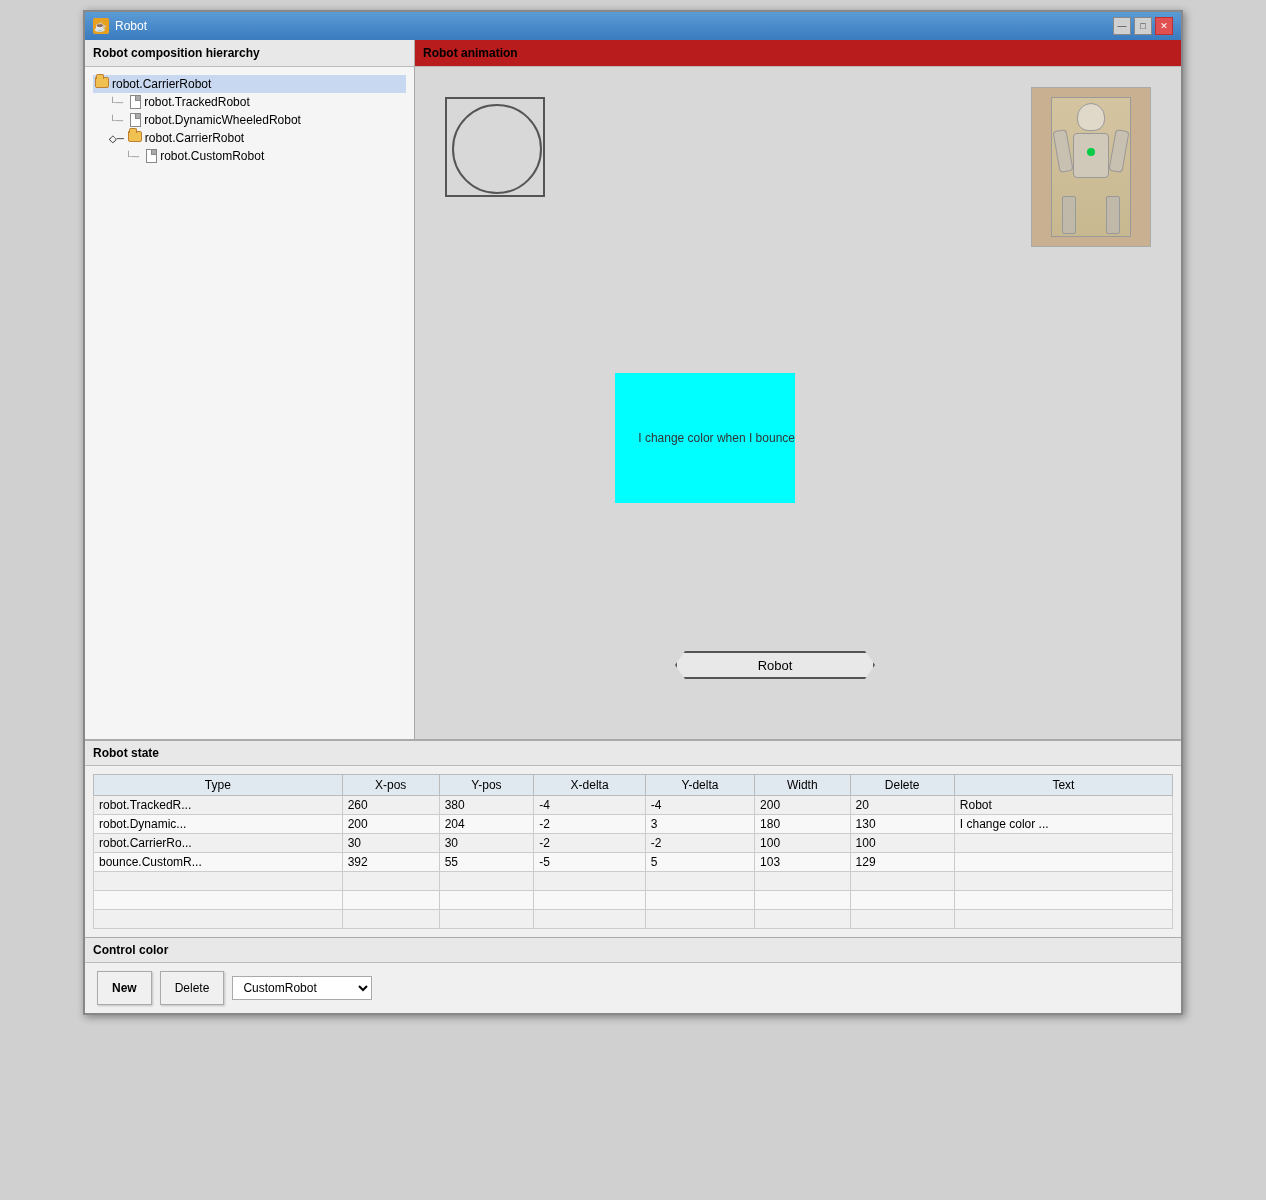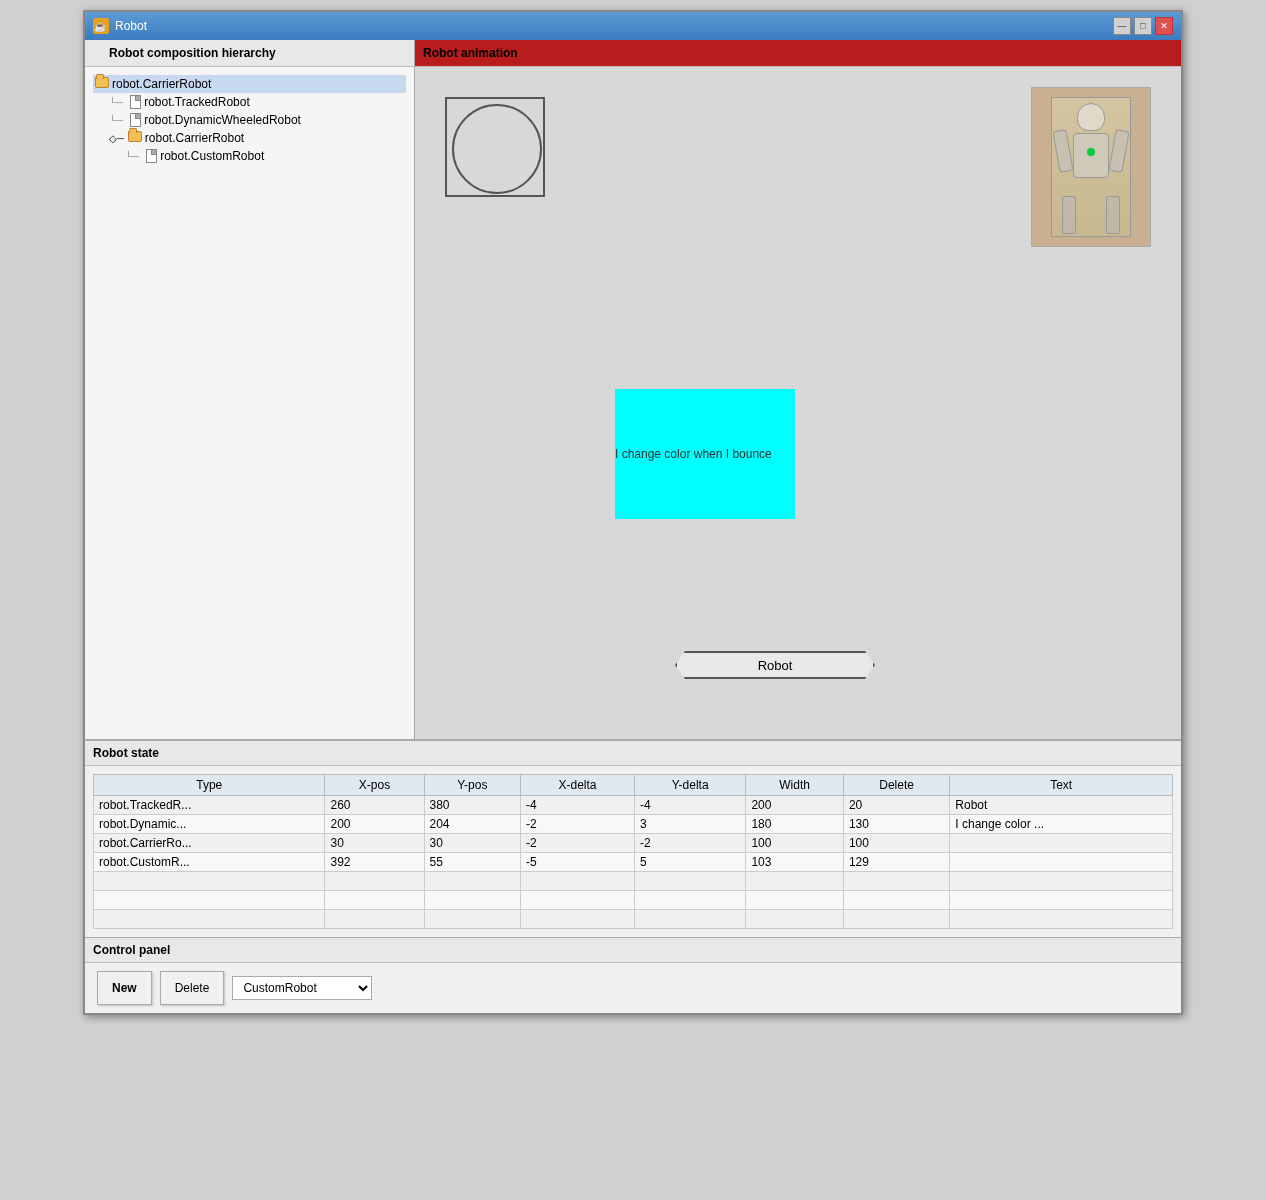--- a/index.html
+++ b/index.html
@@ -71,21 +71,21 @@
     
     .left-panel {
       width: 330px;
       border-right: 1px solid #aaa;
       background: #f5f5f5;
       display: flex;
       flex-direction: column;
     }
     .panel-title {
       font-weight: bold;
-      padding: 6px 24px;
+      padding: 6px 8px;
       border-bottom: 1px solid #bbb;
       background: #e8e8e8;
       font-size: 12px;
     }
     .tree-area {
       flex: 1;
       padding: 8px;
       overflow: auto;
     }
     .tree-item {
@@ -210,27 +210,27 @@
     }
     .robot-photo-figure {
       width: 80px;
       height: 140px;
       position: relative;
     }
 
     .anim-cyan-box {
       position: absolute;
       left: 200px;
-      top: 322px;
+      top: 306px;
       width: 180px;
       height: 130px;
       background: cyan;
       display: flex;
       align-items: center;
-      justify-content: flex-start;
+      justify-content: flex-end;
       text-align: center;
       font-size: 12px;
       color: #333;
     }
 
     .anim-robot-label {
       position: absolute;
       left: 260px;
       bottom: 60px;
       width: 200px;
@@ -450,21 +450,21 @@
               <td>robot.CarrierRo...</td>
               <td>30</td>
               <td>30</td>
               <td>-2</td>
               <td>-2</td>
               <td>100</td>
               <td>100</td>
               <td></td>
             </tr>
             <tr>
-              <td>robot.CustomR...</td>
+              <td>bounce.CustomR...</td>
               <td>392</td>
               <td>55</td>
               <td>-5</td>
               <td>5</td>
               <td>103</td>
               <td>129</td>
               <td></td>
             </tr>
             <tr>
               <td style="height: 18px;">&nbsp;</td>
@@ -495,21 +495,21 @@
               <td style="height: 18px;">&nbsp;</td>
               <td style="height: 18px;">&nbsp;</td>
               <td style="height: 18px;">&nbsp;</td>
             </tr>
           </tbody>
       </table>
     </div>
   </div>
 
   <div class="control-panel-wrapper">
-    <div class="state-title" style="padding:5px 8px;">Control panel</div>
+    <div class="state-title" style="padding:5px 8px;">Control color</div>
     <div class="control-row">
       <button class="ctrl-btn primary">New</button>
       <button class="ctrl-btn">Delete</button>
       <select class="ctrl-select" id="robot-type-select">
       <option value="CustomRobot">CustomRobot</option><option value="TrackedRobot">TrackedRobot</option><option value="DynamicWheeledRobot">DynamicWheeledRobot</option><option value="CarrierRobot">CarrierRobot</option></select>
     </div>
   </div>
 
 </div>
 

